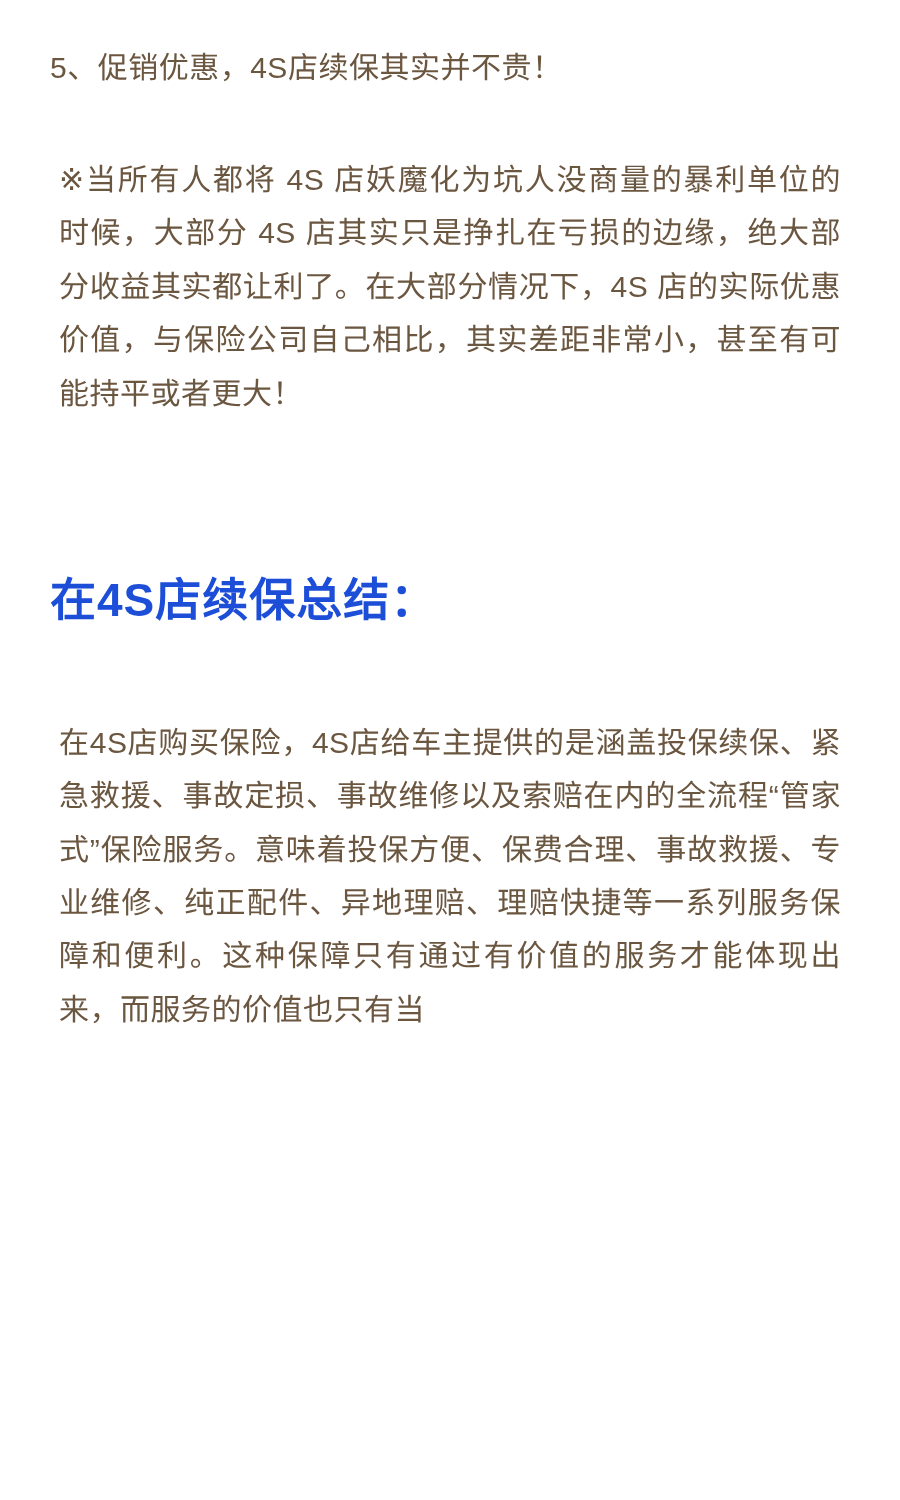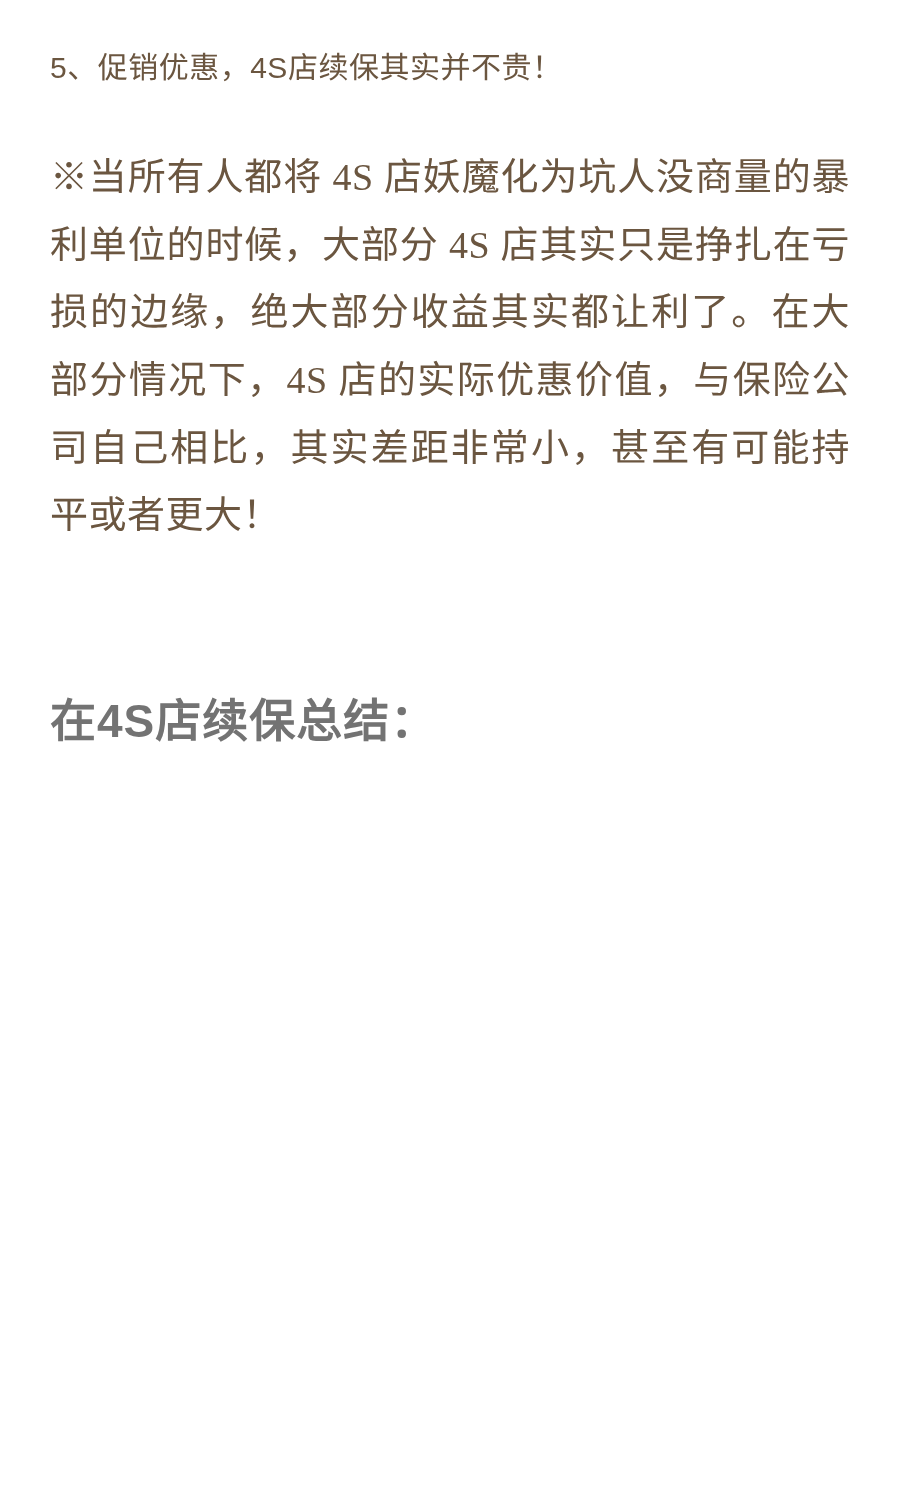--- a/index.html
+++ b/index.html
@@ -16,44 +16,43 @@
   }
   .page {
     width: 900px;
     height: 1500px;
     box-sizing: border-box;
     padding: 44px 50px 0 50px;
     background: #ffffff;
     position: relative;
   }
   .para {
-    font-size: 38px;
+    font-size: 30px;
     line-height: 1.78;
     letter-spacing: 0.5px;
     color: #6b5640;
-    margin: 0;
+    margin: 9px;
     text-align: justify;
     word-break: break-all;
-    font-family: Liberation Serif, serif;
   }
   .subhead {
     font-size: 30px;
     line-height: 1.6;
     color: #6b5640;
     margin: 0 0 0 0;
     letter-spacing: 0.5px;
   }
   .gap-sm { height: 46px; }
   .gap-md { height: 52px; }
   .gap-lg { height: 76px; }
   .gap-xl { height: 96px; }
   .section-title {
     font-size: 46px;
     font-weight: bold;
-    color: #737373;
+    color: #1d4ed8;
     letter-spacing: 1px;
     line-height: 1.3;
     margin: 0;
   }
   .fade-bottom {
     position: absolute;
     left: 0;
     right: 0;
     bottom: 0;
     height: 70px;
@@ -74,15 +73,16 @@
 
   <div class="gap-sm"></div>
 
 
   <div class="gap-xl"></div>
 
   <div class="section-title">在4S店续保总结：</div>
 
   <div class="gap-lg"></div>
 
+  <div class="para">在4S店购买保险，4S店给车主提供的是涵盖投保续保、紧急救援、事故定损、事故维修以及索赔在内的全流程“管家式”保险服务。意味着投保方便、保费合理、事故救援、专业维修、纯正配件、异地理赔、理赔快捷等一系列服务保障和便利。这种保障只有通过有价值的服务才能体现出来，而服务的价值也只有当</div>
 
   <div class="fade-bottom"></div>
 </div>
 
 </body></html>

